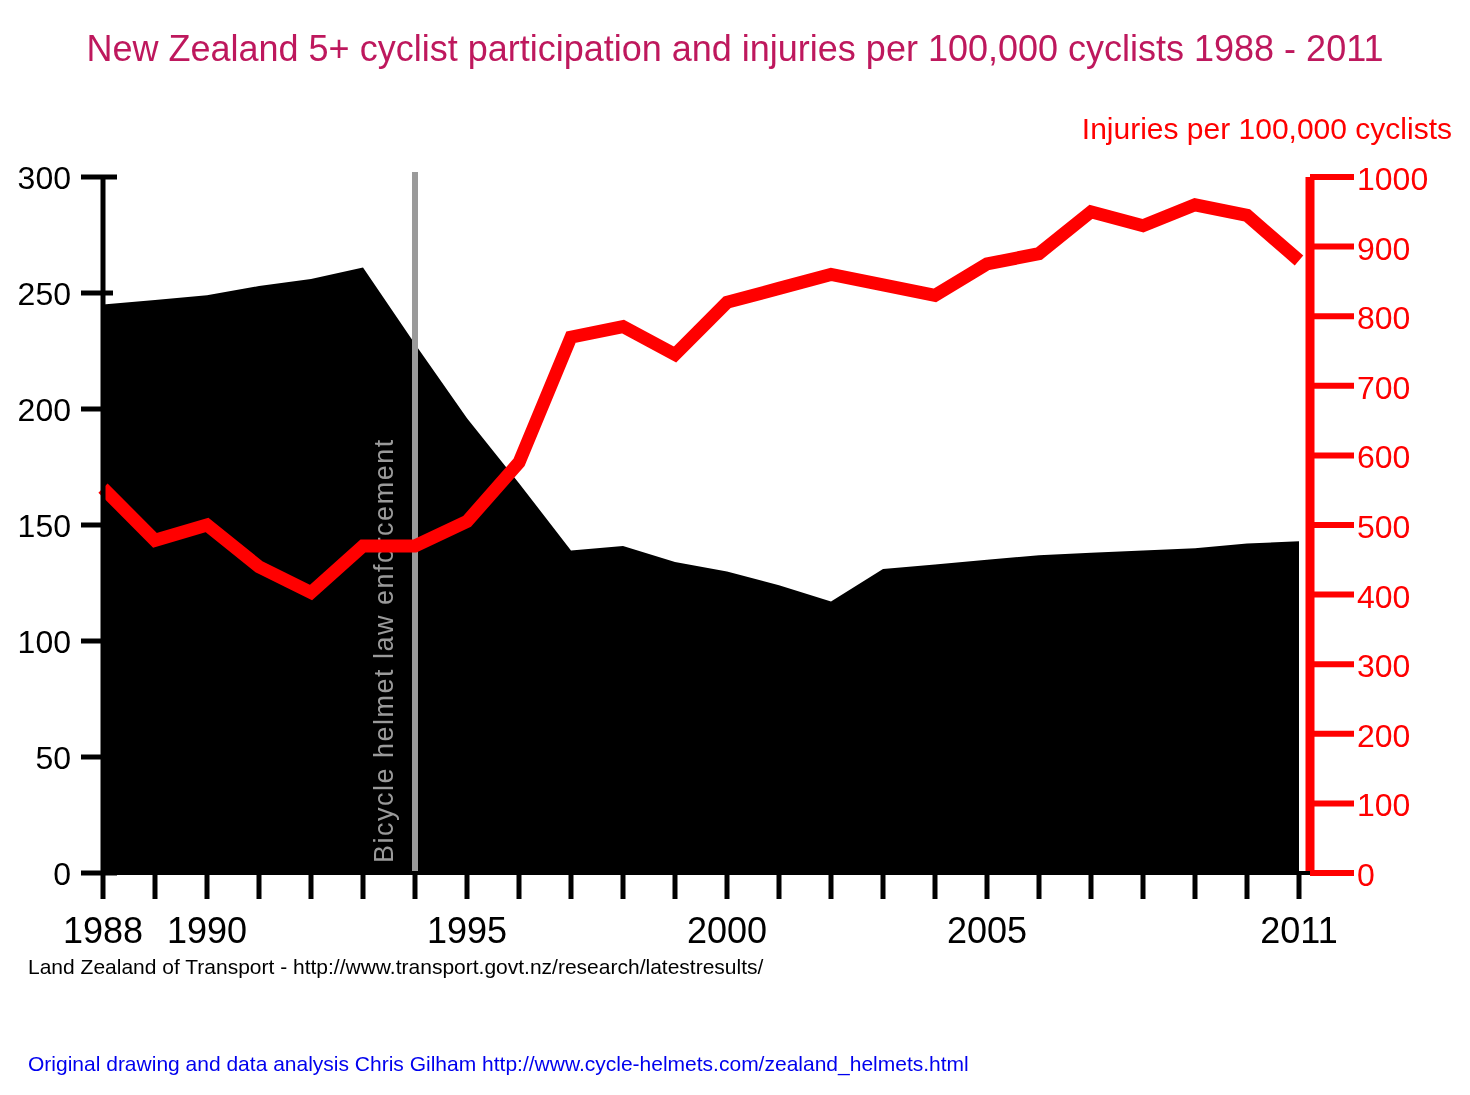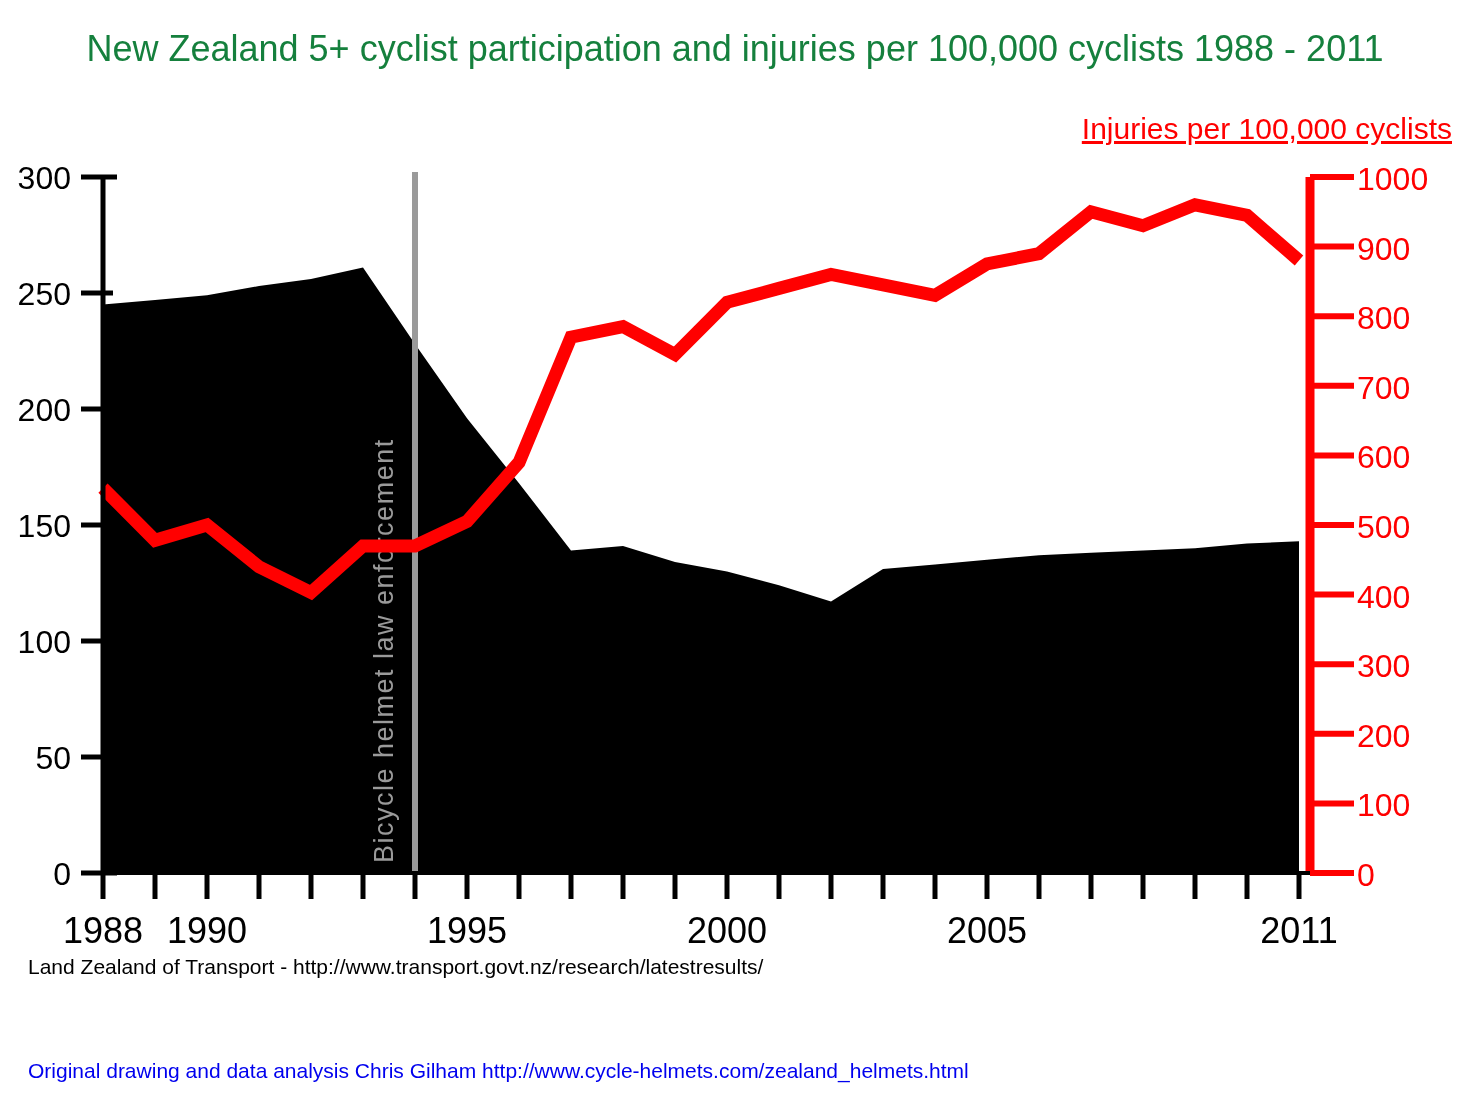--- a/index.html
+++ b/index.html
@@ -18,41 +18,40 @@
     position: absolute;
     inset: 0;
   }
   .title {
     position: absolute;
     top: 28px;
     left: 0;
     width: 1470px;
     text-align: center;
     font-size: 36px;
-    color: #15803d;
+    color: #be185d;
     font-family: "Liberation Sans", sans-serif;
     white-space: nowrap;
   }
   .axis-label-left {
     position: absolute;
     left: 18px;
     top: 112px;
     font-size: 30px;
     color: #000000;
     white-space: nowrap;
   }
   .axis-label-right {
     position: absolute;
     right: 18px;
     top: 112px;
     font-size: 30px;
     color: #ff0000;
     white-space: nowrap;
     text-align: right;
-    text-decoration: underline;
   }
   svg.plot {
     position: absolute;
     left: 0;
     top: 0;
   }
   .tick-text-left {
     font-family: "Liberation Sans", sans-serif;
     font-size: 32px;
     fill: #000000;
@@ -83,21 +82,20 @@
     color: #000000;
     line-height: 1.45;
   }
   .credit {
     position: absolute;
     left: 28px;
     top: 1052px;
     font-size: 21px;
     color: #0000ee;
     white-space: nowrap;
-    margin-top: 7px;
   }
 </style>
 </head>
 <body>
 
 <div id="chart-root">
 
   <div class="title">New Zealand 5+ cyclist participation and injuries per 100,000 cyclists 1988 - 2011</div>
 
   <div class="axis-label-right">Injuries per 100,000 cyclists</div>

